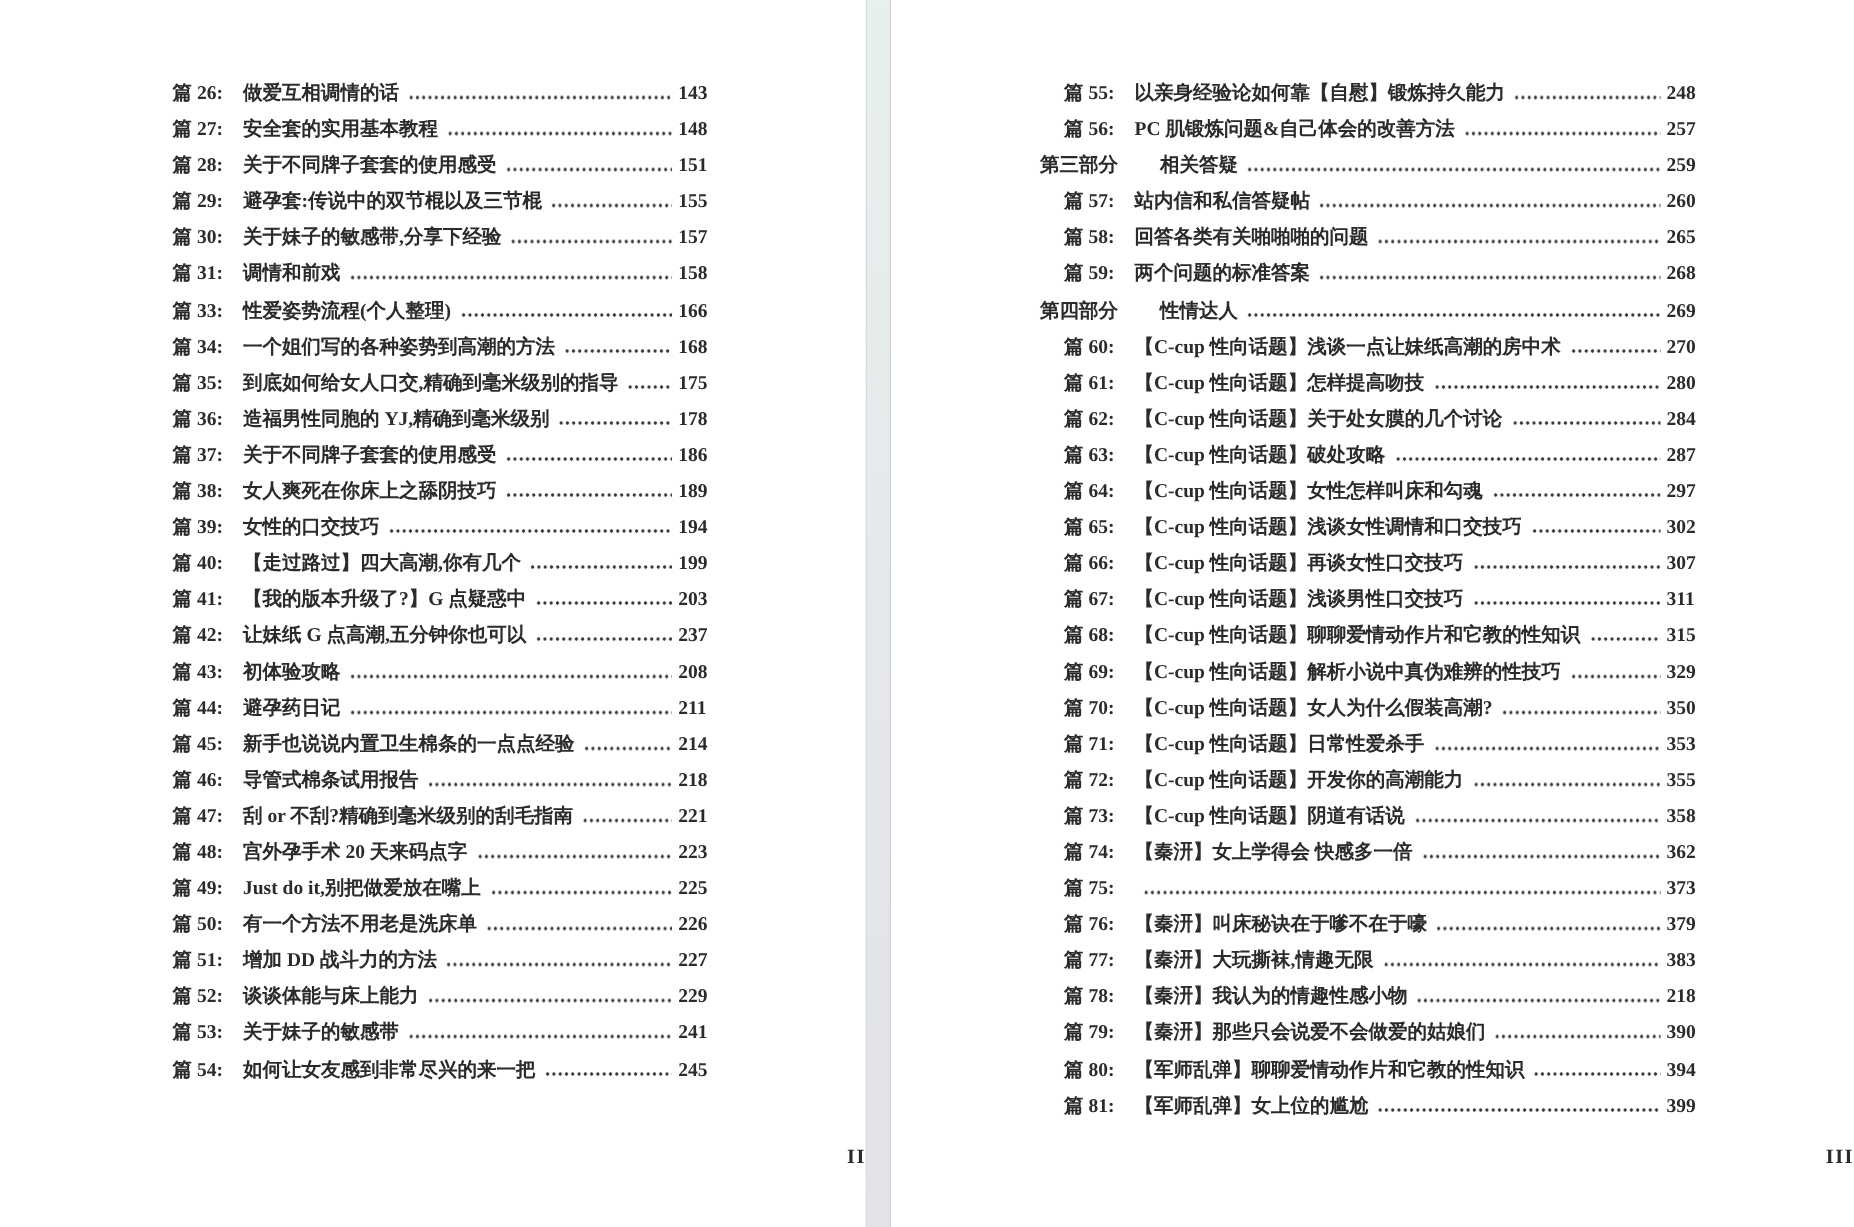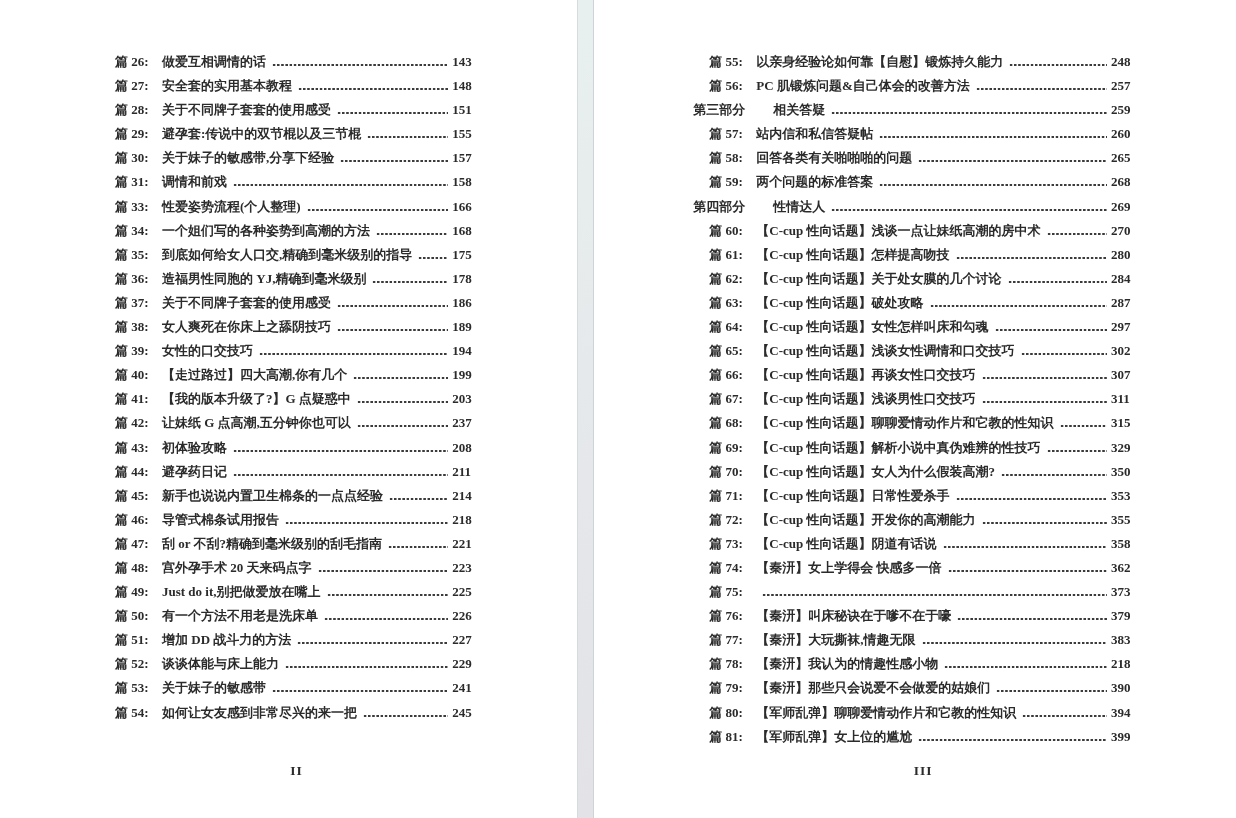--- a/index.html
+++ b/index.html
@@ -72,21 +72,21 @@
   .pg {
     flex: none;
     width: 30px;
     text-align: left;
   }
   .folio {
     position: absolute;
     top: 763px;
     left: 16px;
     right: 0;
-    text-align: center;
+    text-align: right;
     font-size: 13.5px;
     letter-spacing: 1px;
   }
 </style>
 </head>
 <body>
 
 <div class="spread">
 
   <div class="page left">

